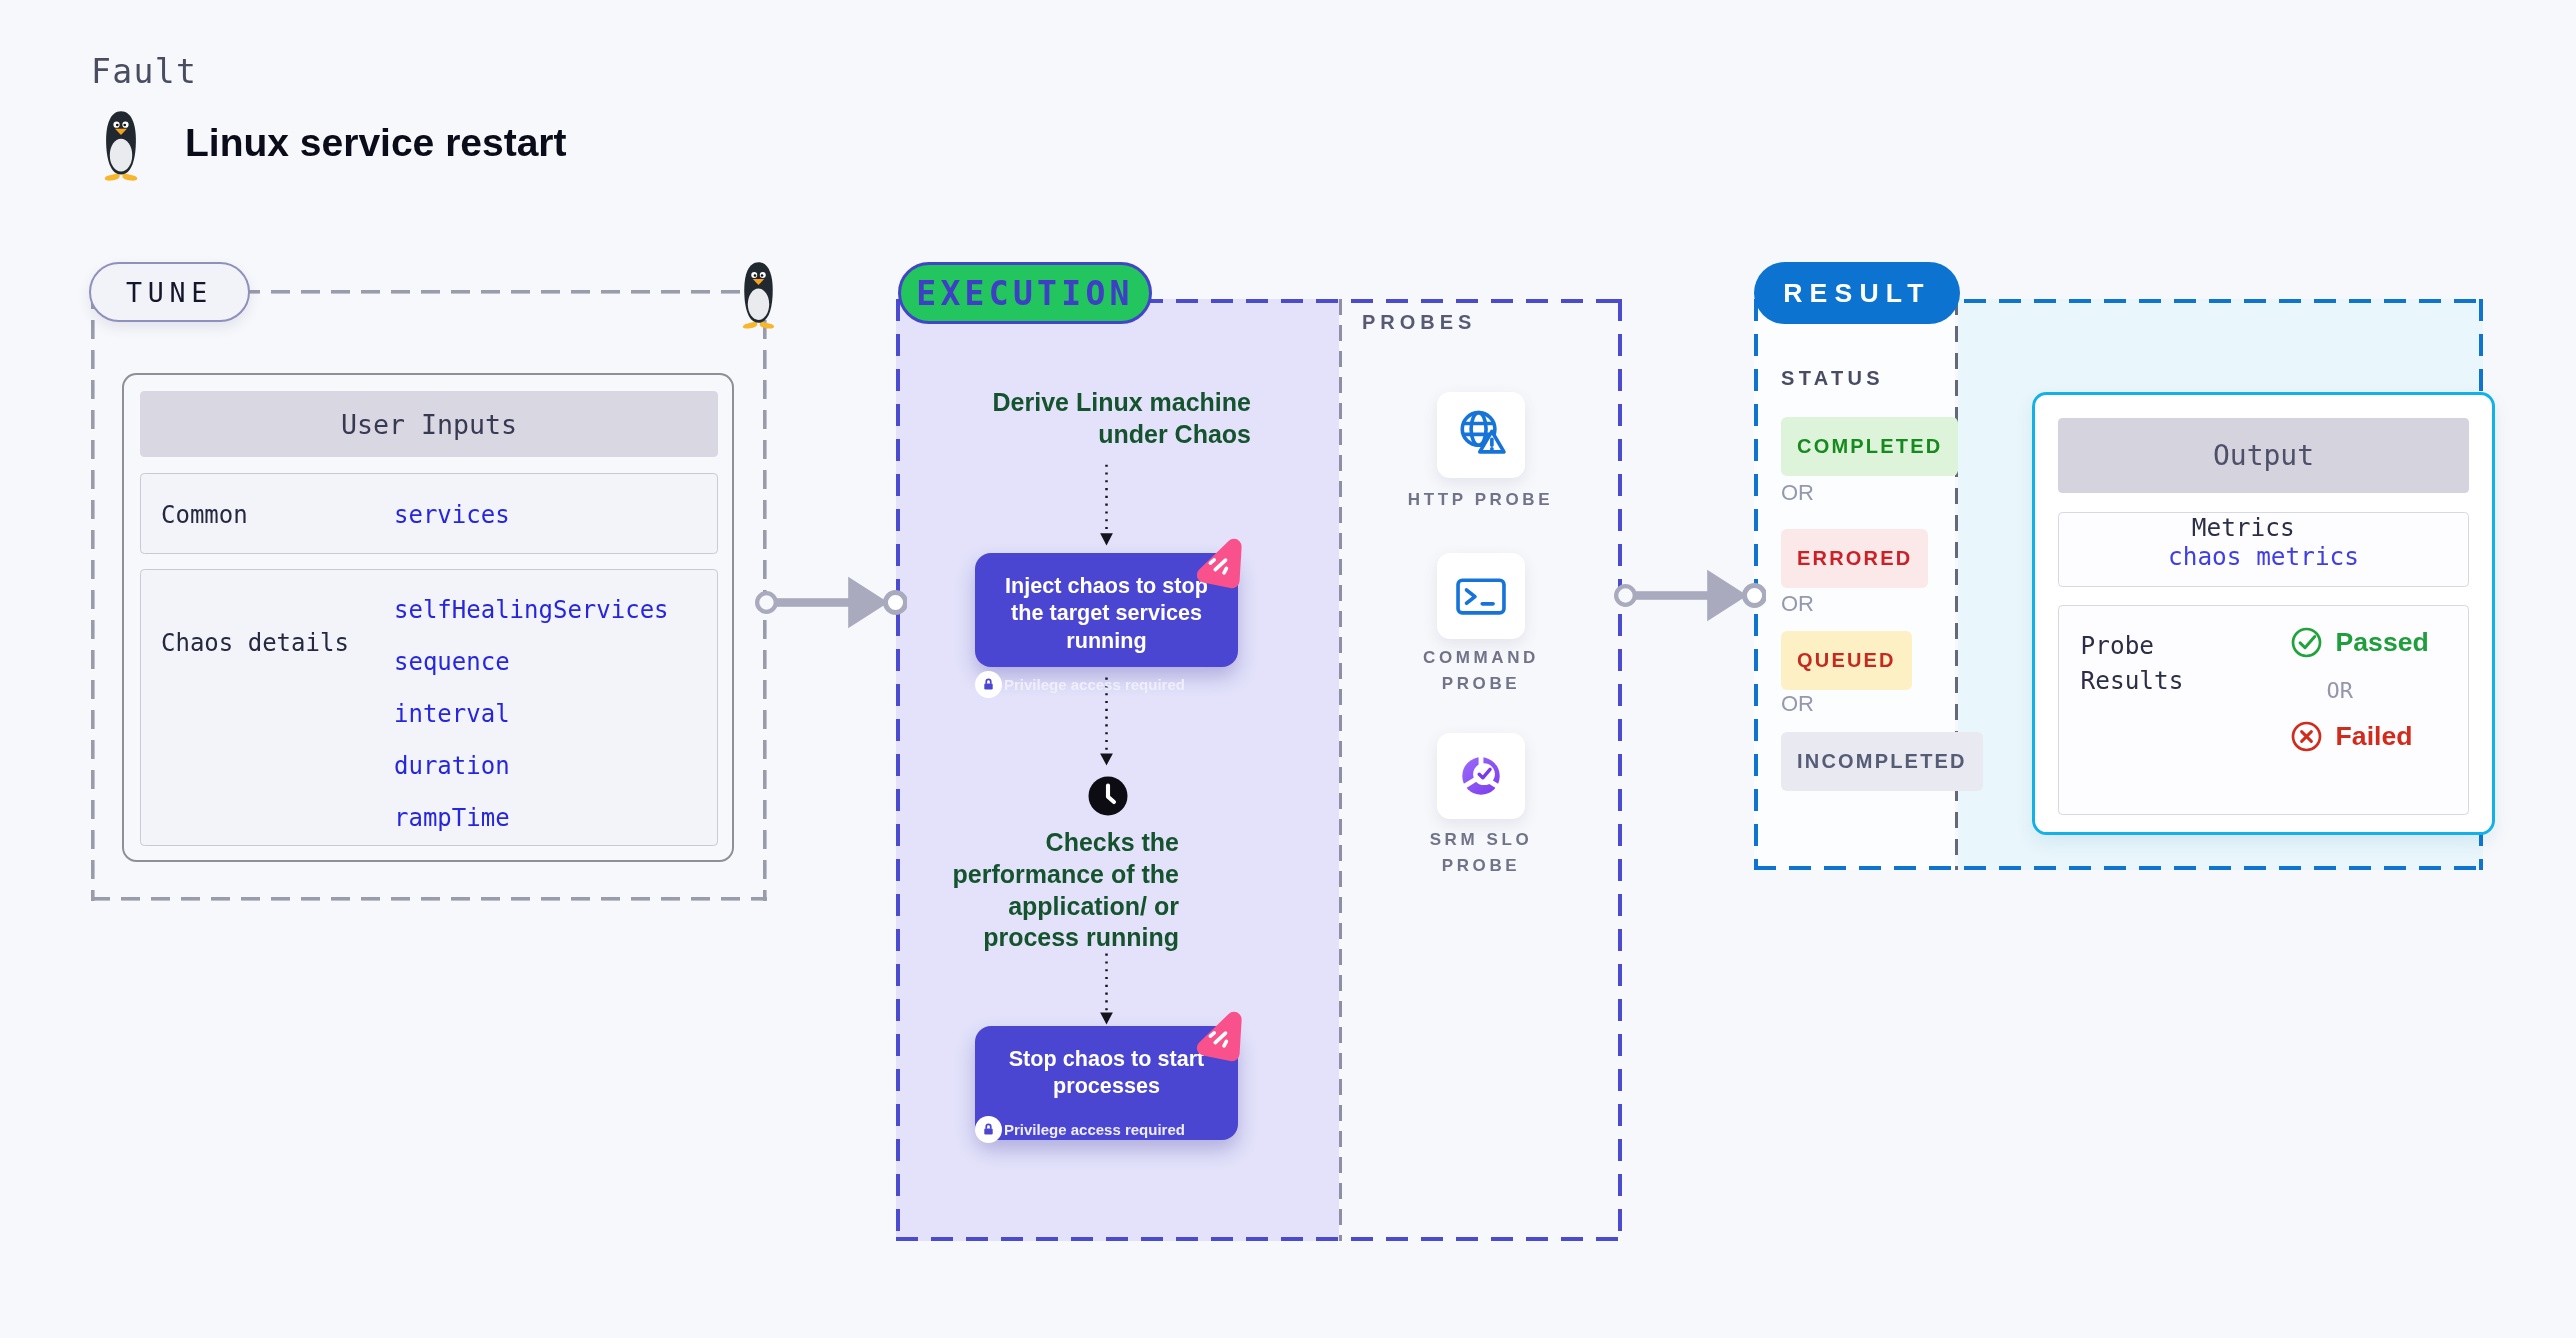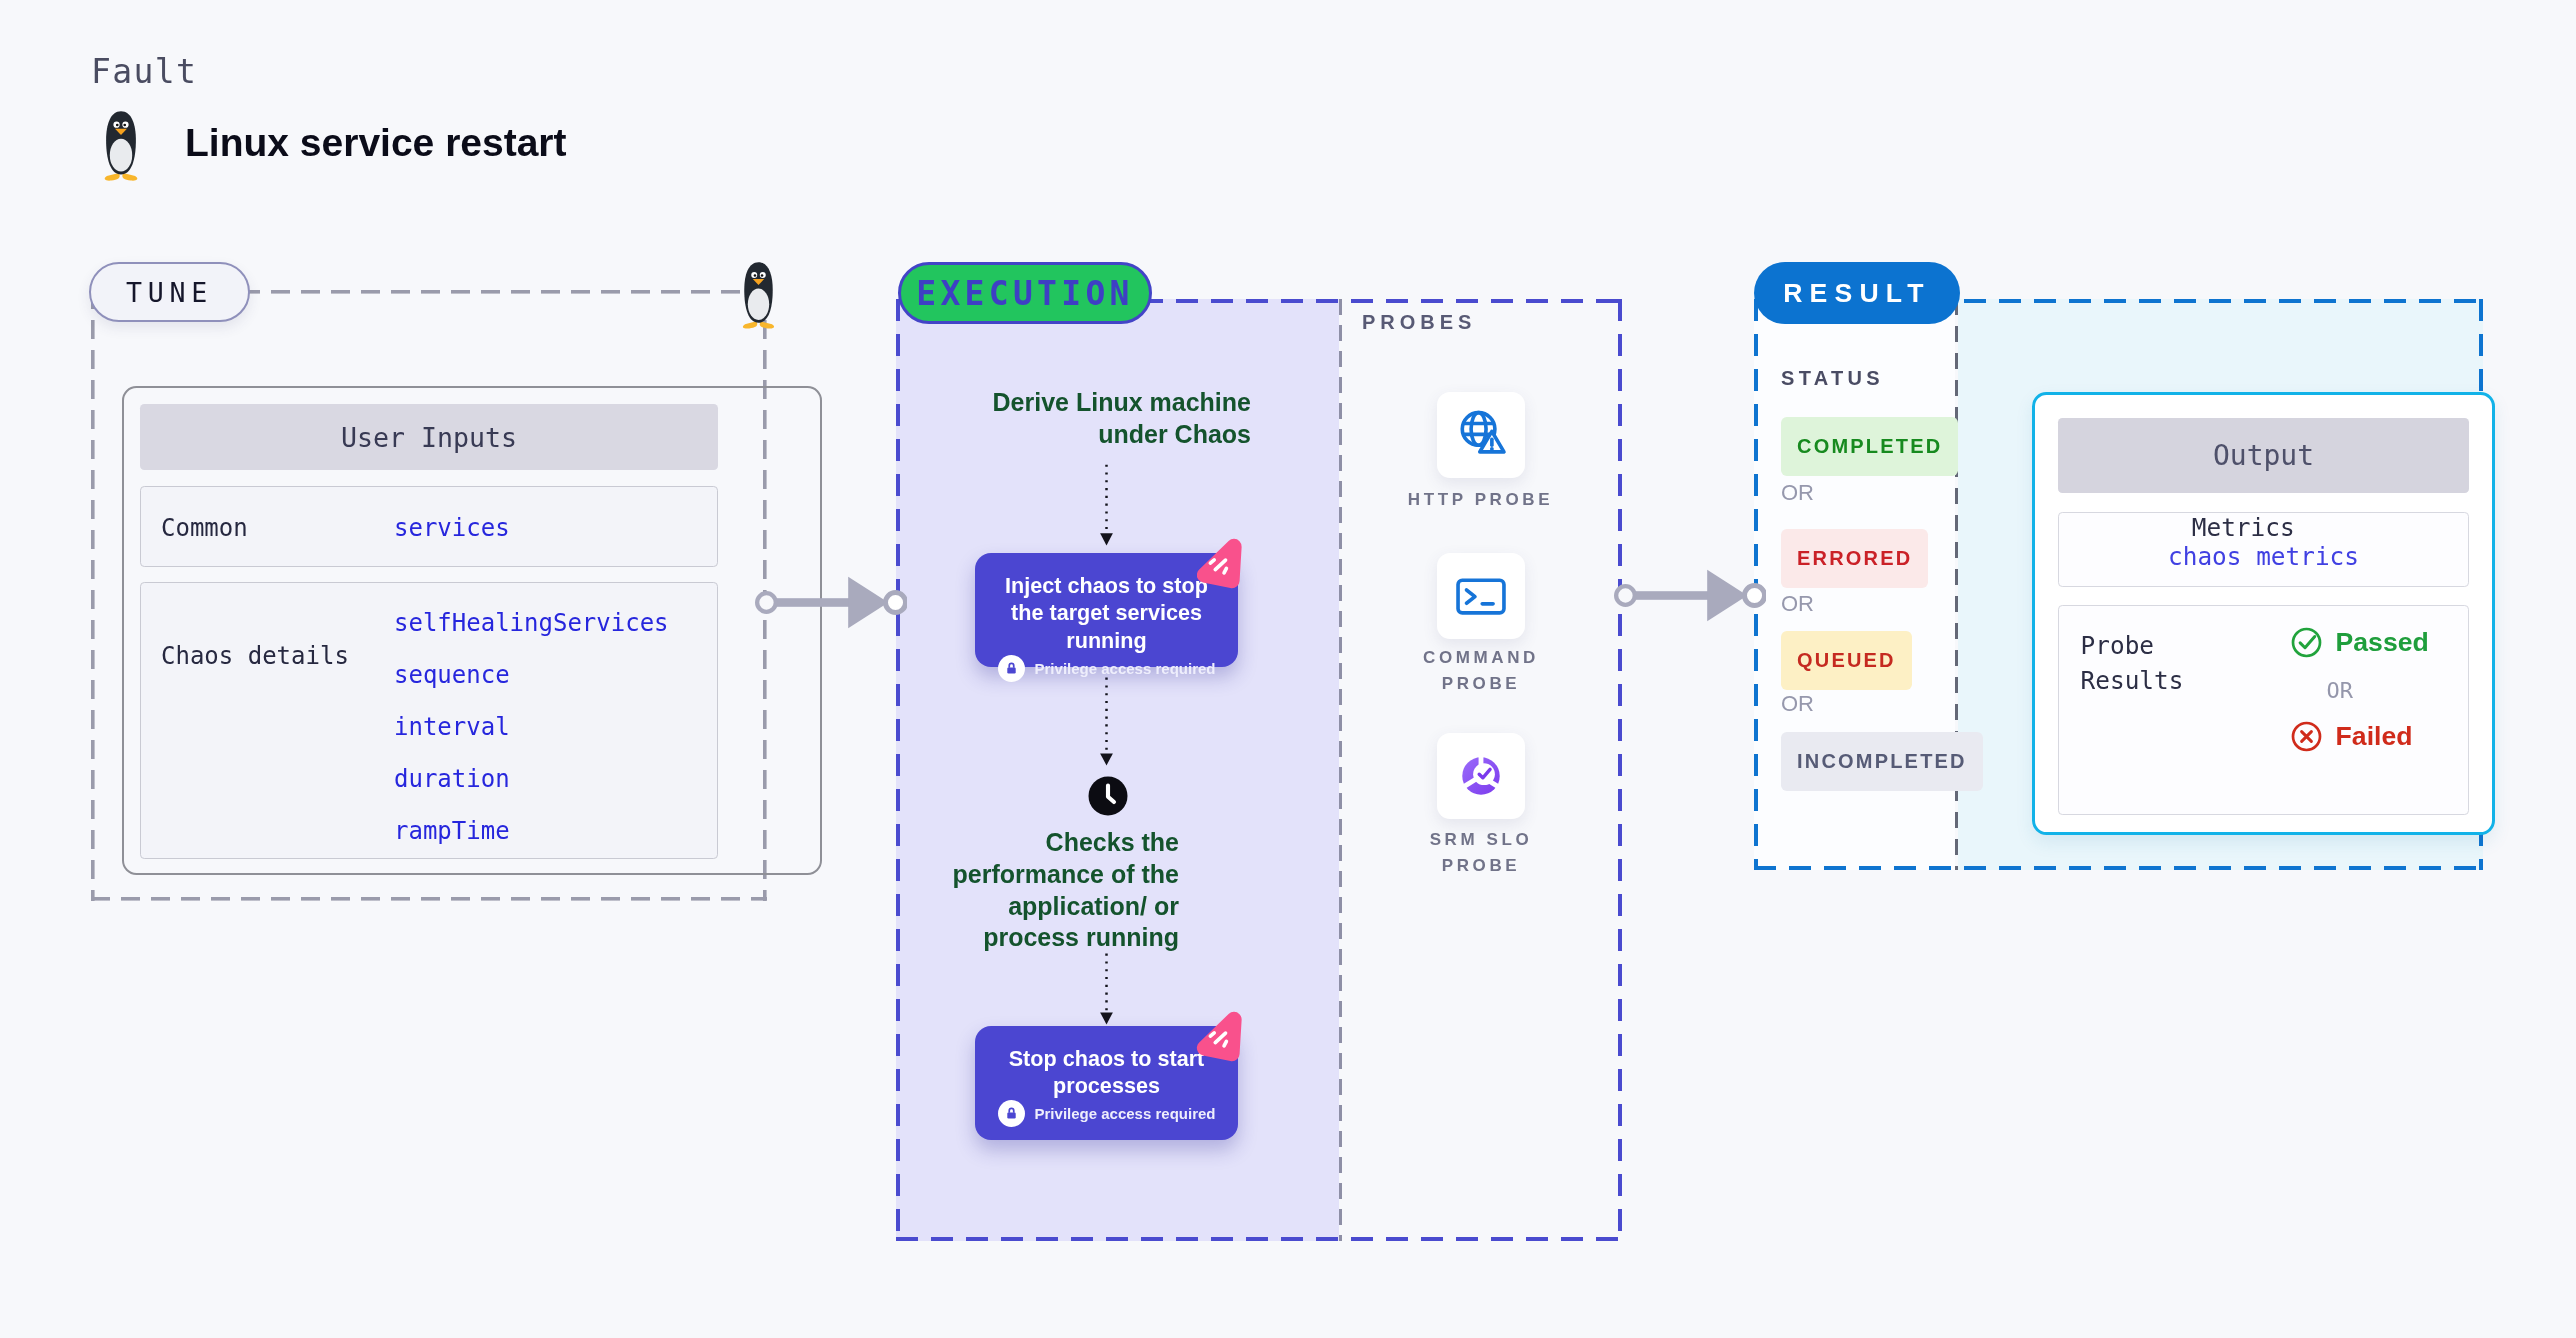--- a/index.html
+++ b/index.html
@@ -42,21 +42,21 @@
   .ui-row{position:absolute;background:#f3f4f9;border:1.4px solid #c9cad3;border-radius:4.3px;box-sizing:border-box;}
   .ui-row-label{position:absolute;left:20px;font-size:24px;color:#262840;}
   .param-link{font-size:24px;color:#2626dd;}
   .param-list .param-link{display:block;margin-bottom:24px;}
 
   
   .flow-text{position:absolute;text-align:right;font-size:25px;font-weight:bold;color:#14532d;line-height:1.27;}
   .chaos-card{position:absolute;background:#4b46d1;border-radius:16px;color:#fff;text-align:center;
               box-shadow:0 10px 18.7px rgba(46,42,150,.28);z-index:4;}
   .chaos-card-title{padding:18.7px 21.6px 0 21.6px;font-size:21.6px;font-weight:bold;line-height:1.28;}
-  .privilege{display:flex;align-items:center;justify-content:center;gap:10px;margin-top:0;}
+  .privilege{display:flex;align-items:center;gap:2px;margin-top:16px;}
   .privilege-note{font-size:15px;color:#eeeefc;font-weight:600;}
   .lock-circle{width:27px;height:27px;border-radius:50%;background:#fff;display:flex;
                align-items:center;justify-content:center;}
   .pink-badge{position:absolute;right:-11.5px;top:-16px;width:62px;height:56px;transform:rotate(-6deg);z-index:5;}
 
   
   .probes-label{position:absolute;font-size:20px;font-weight:bold;color:#585a75;letter-spacing:5px;}
   .probe-card{position:absolute;width:88px;height:86px;background:#fff;border-radius:13px;
               box-shadow:0 5.8px 14.4px rgba(70,70,120,.10);display:flex;align-items:center;justify-content:center;}
   .probe-label{position:absolute;text-align:center;font-size:17px;font-weight:bold;color:#717389;
@@ -120,21 +120,21 @@
     <path d="M52,90 C58,94 54,97 46,96 C38,95 32,93 36,86 Z" fill="#f8b62c"></path>
     <path d="M33,3 C47,3 53,20 53,42 C53,68 47,88 33,88 C19,88 13,68 13,42 C13,20 19,3 33,3 Z" fill="#222830"></path>
     <ellipse cx="33" cy="62" rx="15" ry="22" fill="#e9ebee"></ellipse>
     <circle cx="27" cy="21" r="4.2" fill="#fff"></circle>
       <circle cx="39" cy="21" r="4.2" fill="#fff"></circle>
     <circle cx="28" cy="21.5" r="1.8" fill="#111"></circle>
       <circle cx="38" cy="21.5" r="1.8" fill="#111"></circle>
     <path d="M25,26.5 L41,26.5 L33,35 Z" fill="#f6a21f"></path>
   </svg>
 
-  <div class="ui-card" style="left:122px;top:386px;width:700px;height:489px;">
+  <div class="ui-card" style="left:122px;top:373px;width:612px;height:489px;">
     <div class="ui-header mono" style="left:16px;top:16px;width:578px;height:66px;">User Inputs</div>
 
     <div class="ui-row" style="left:16px;top:98px;width:578px;height:81px;">
       <div class="ui-row-label mono" style="top:27px;">Common</div>
       <a class="abs mono param-link" style="left:253px;top:27px;text-decoration:none;">services</a>
     </div>
 
     <div class="ui-row" style="left:16px;top:194px;width:578px;height:277px;">
       <div class="ui-row-label mono" style="top:59px;">Chaos details</div>
       <div class="abs param-list mono" style="left:253px;top:26px;">

